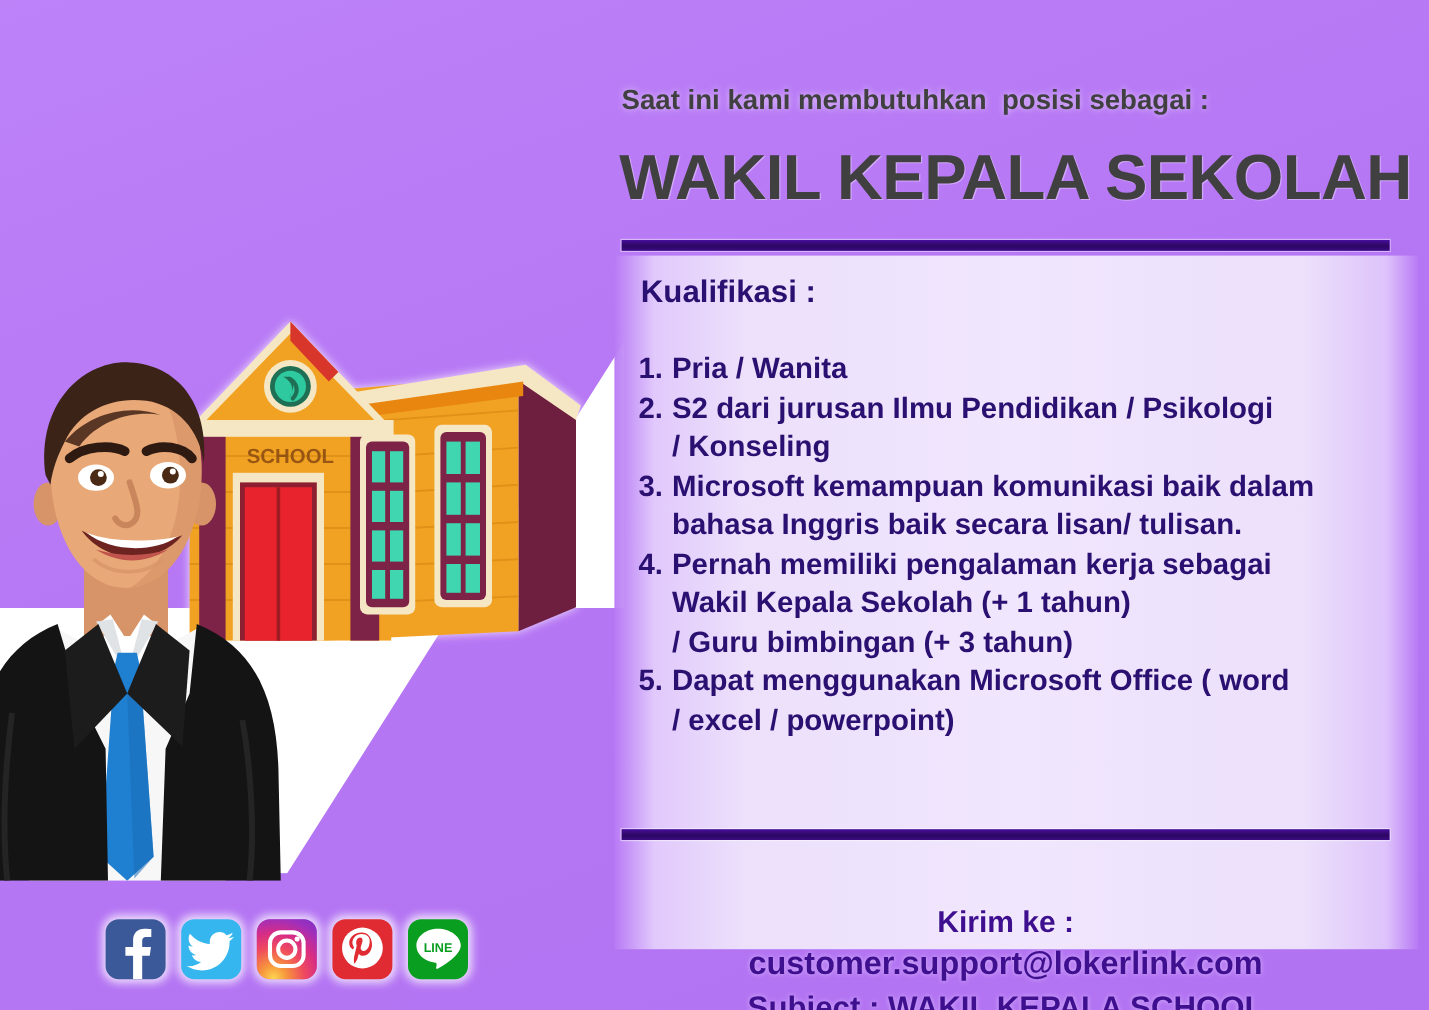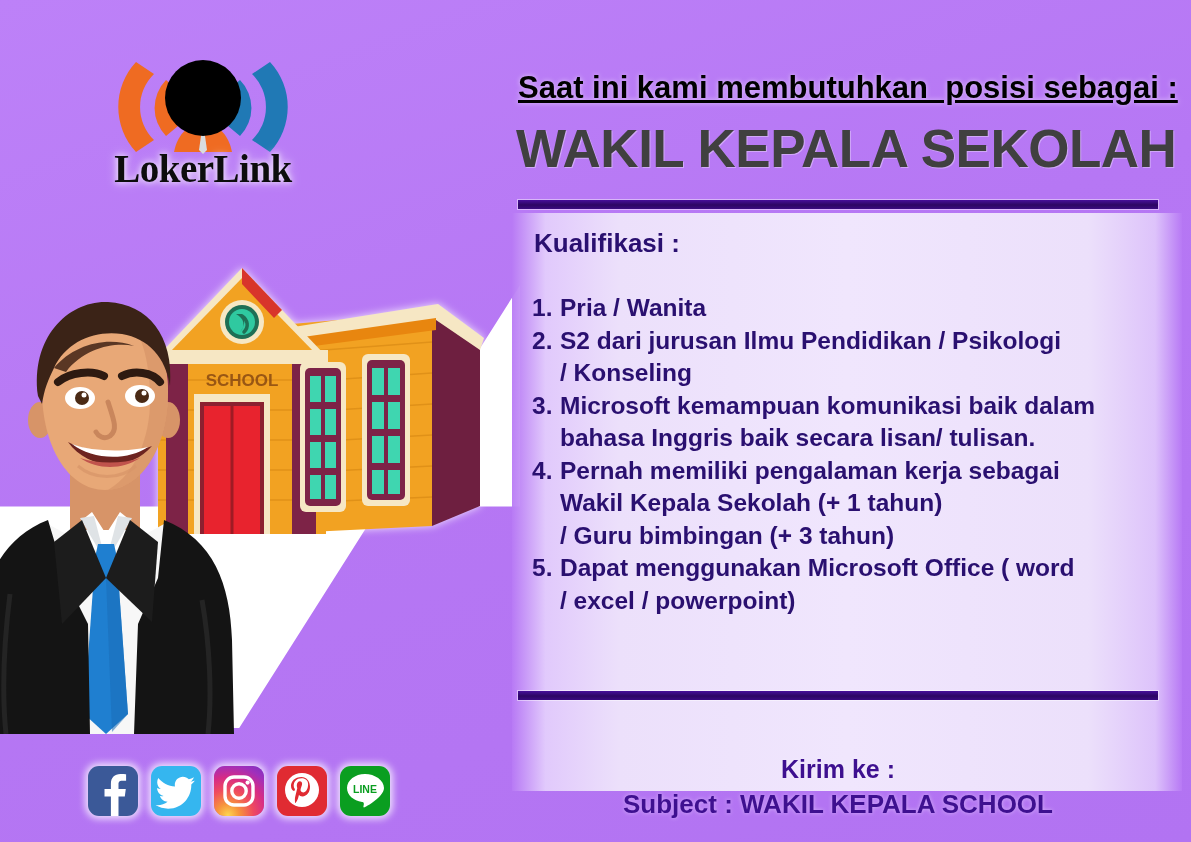--- a/index.html
+++ b/index.html
@@ -72,26 +72,25 @@
     position: absolute;
     left: -38px;
     top: 58px;
   }
 
   
   .subheading {
     position: absolute;
     left: 518px;
     top: 70px;
-    font-size: 31px;
-    font-weight: bold;
-    color: #000000;
+    font-size: 23px;
+    font-weight: bold;
+    color: #404040;
     white-space: pre;
     text-shadow: 0 0 5px rgba(255,255,255,0.55);
-    text-decoration: underline;
   }
   .headline {
     position: absolute;
     left: 516px;
     top: 118px;
     font-size: 53px;
     font-weight: bold;
     color: #404040;
     letter-spacing: -0.5px;
     white-space: nowrap;
@@ -217,43 +216,20 @@
   .si-pinterest { background: #e02b32; }
   .si-line { background: #0a9e20; }
 </style>
 </head>
 <body>
 
 <div id="poster">
 
   <div class="bg-purple"></div>
 
-  <div class="logo-wrap">
-    <svg class="logo-svg" width="250" height="110" viewBox="0 0 250 110">
-      <g filter="none">
-
-        <path d="M58 10 A66 66 0 0 0 58 100 L76 88 A46 46 0 0 1 76 22 Z" fill="#ef6b22"></path>
-
-        <path d="M88 28 A40 40 0 0 0 88 84 L100 74 A26 26 0 0 1 100 38 Z" fill="#ef6b22"></path>
-
-        <path d="M192 10 A66 66 0 0 1 192 100 L174 88 A46 46 0 0 0 174 22 Z" fill="#2079b5"></path>
-
-        <path d="M162 28 A40 40 0 0 1 162 84 L150 74 A26 26 0 0 0 150 38 Z" fill="#2079b5"></path>
-
-        <path d="M96 100 C100 80 112 72 125 72 C138 72 150 80 154 100 Z" fill="#ef6b22"></path>
-
-        <path d="M117 74 L125 86 L133 74 L129 71 L125 76 L121 71 Z" fill="#f4f4f4"></path>
-
-        <path d="M123 84 L127 84 L129 98 L125 102 L121 98 Z" fill="#d9dde0"></path>
-
-        <circle cx="125" cy="46" r="38" fill="#000000"></circle>
-      </g>
-    </svg>
-    <div class="logo-text">LokerLink</div>
-  </div>
 
   <div class="illus">
     <div class="illus-white"></div>
 
     <svg class="school-svg" width="350" height="300" viewBox="0 0 350 300">
 
       <path d="M282 78 L330 108 L330 272 L282 292 Z" fill="#6e1f40"></path>
 
       <path d="M118 92 L282 78 L282 292 L118 300 Z" fill="#f2a222"></path>
 
@@ -415,20 +391,21 @@
         <span class="qual-text">Dapat menggunakan Microsoft Office ( word
  / excel / powerpoint)</span>
       </li>
     </ul>
   </div>
 
   <div class="divider bottom"></div>
 
   <div class="contact">
     <div class="contact-line1">Kirim ke :</div>
+    <div class="contact-line2">customer.support@lokerlink.com</div>
     <div class="contact-line3">Subject : WAKIL KEPALA SCHOOL</div>
   </div>
 
   <div class="social-row">
 
     <div class="social-icon si-facebook">
       <svg width="50" height="50" viewBox="0 0 50 50">
         <path d="M30.5 50V30.5h6.3l1-7.4h-7.3v-4.7c0-2.1.6-3.6 3.7-3.6h3.9V8.2c-.7-.1-3-.3-5.7-.3-5.7 0-9.5 3.4-9.5 9.8v5.4h-6.4v7.4h6.4V50z" fill="#ffffff"></path>
       </svg>
     </div>

